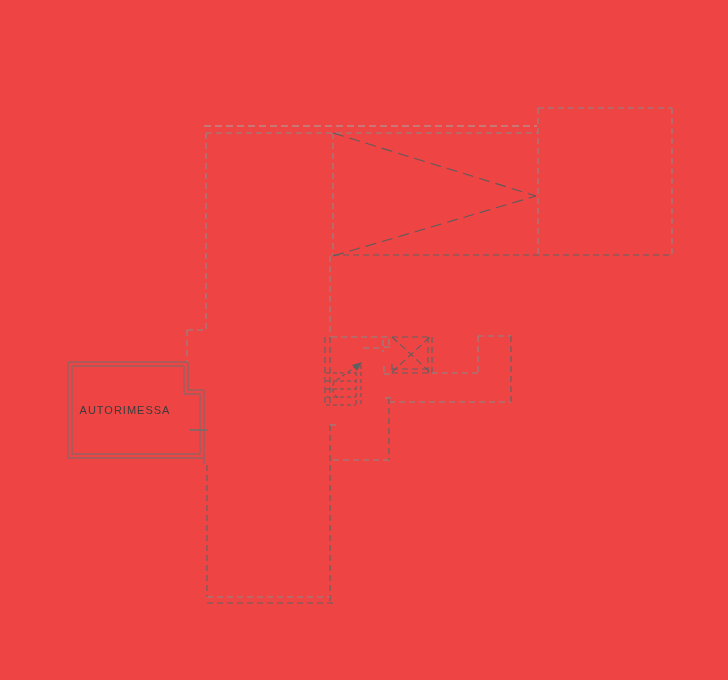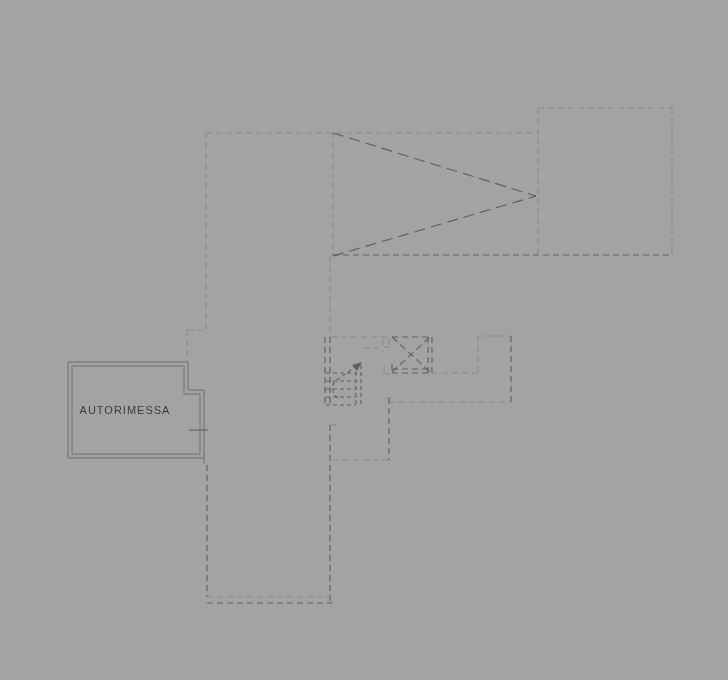--- a/index.html
+++ b/index.html
@@ -1,20 +1,20 @@
 <!DOCTYPE html>
 <html><head>
 <meta charset="utf-8">
 <style>
   html, body { margin: 0; padding: 0; background: #ffffff; }
   .page {
     position: relative;
     width: 728px;
     height: 680px;
-    background: #a3a3a3;
+    background: #ef4444;
     overflow: hidden;
     font-family: "Liberation Sans", sans-serif;
   }
   svg { display: block; }
   .room-label {
     font-family: "Liberation Sans", sans-serif;
     fill: #3c3c3c;
   }
 </style>
 </head>

